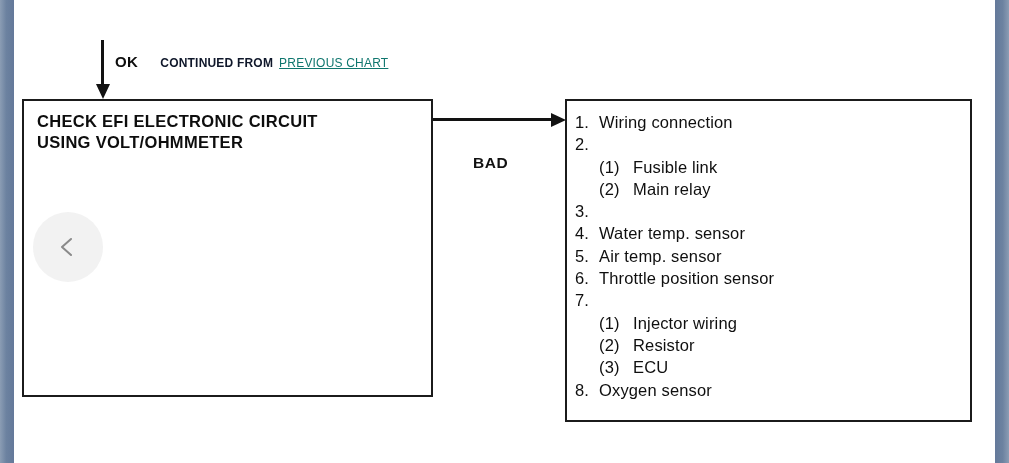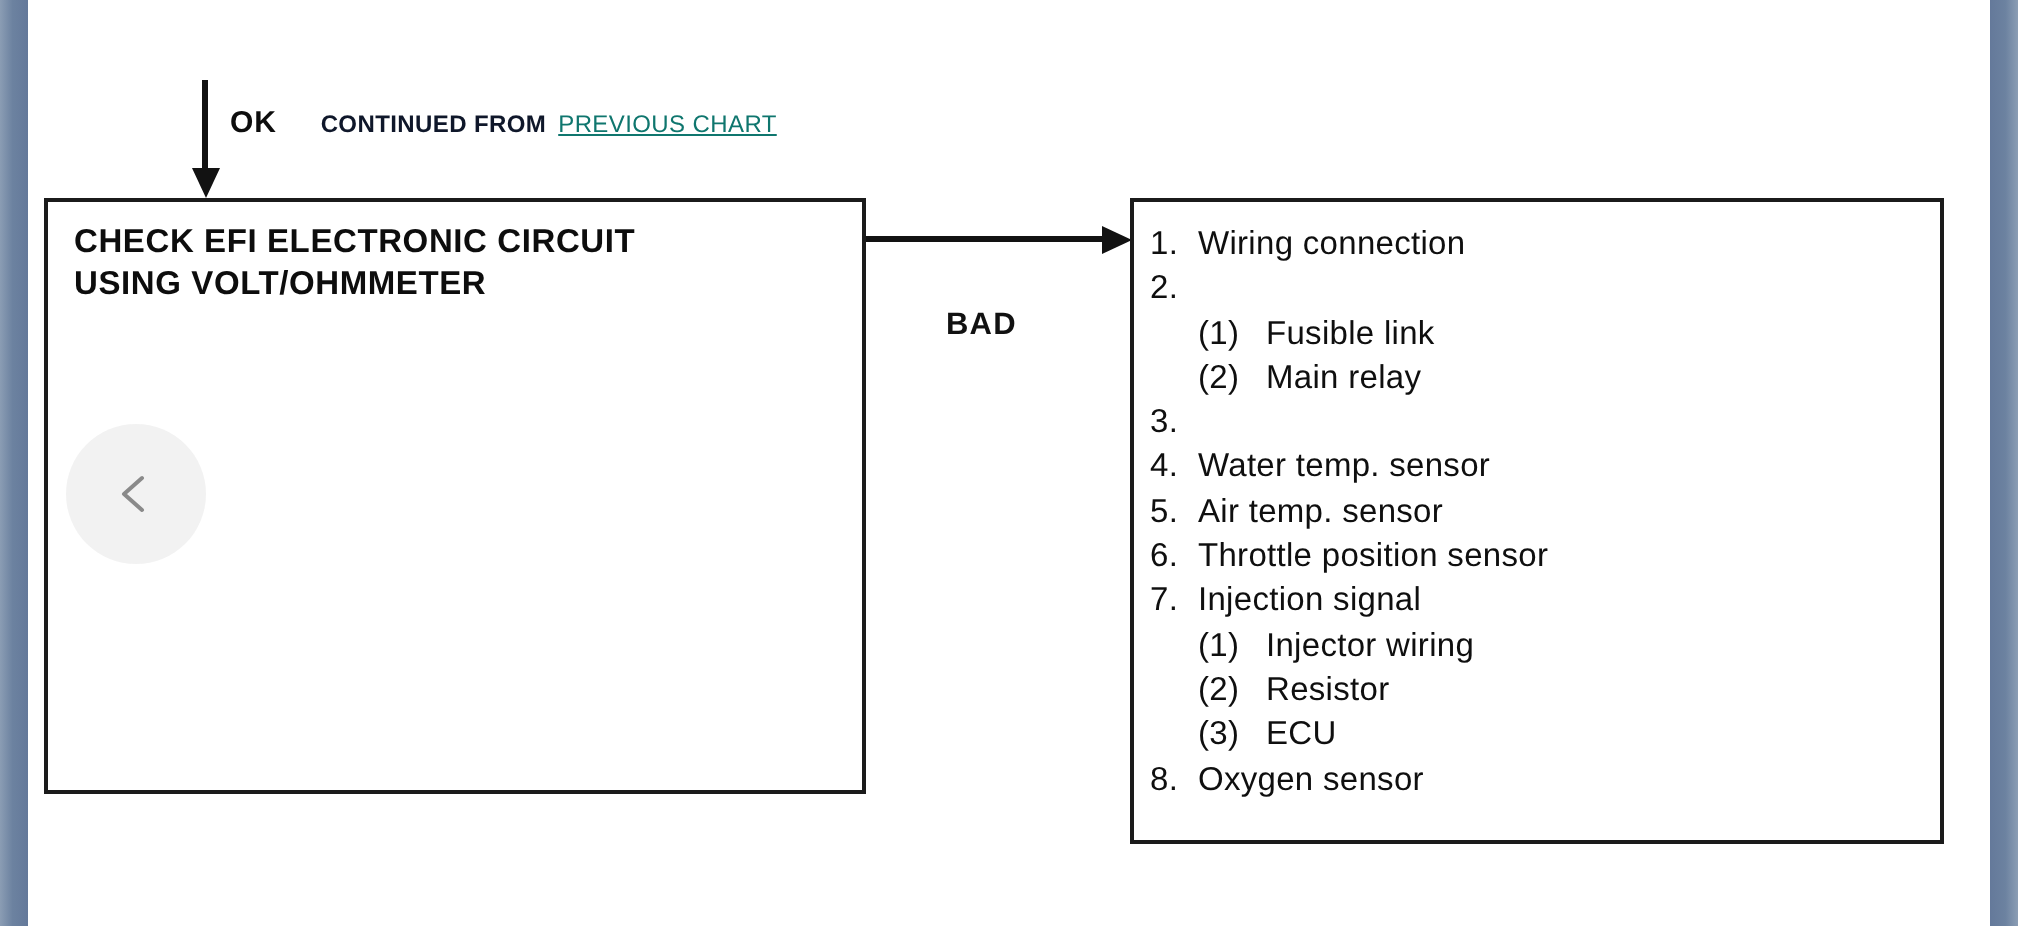--- a/index.html
+++ b/index.html
@@ -268,21 +268,20 @@
           <div class="chk-item">
             <span class="num">5.</span>
             <span>Air temp. sensor</span>
           </div>
           <div class="chk-item">
             <span class="num">6.</span>
             <span>Throttle position sensor</span>
           </div>
           <div class="chk-item">
             <span class="num">7.</span>
-            <span>Injection signal</span>
           </div>
           <div class="chk-item sub">
             <span class="num">(1)</span>
             <span>Injector wiring</span>
           </div>
           <div class="chk-item sub">
             <span class="num">(2)</span>
             <span>Resistor</span>
           </div>
           <div class="chk-item sub">

